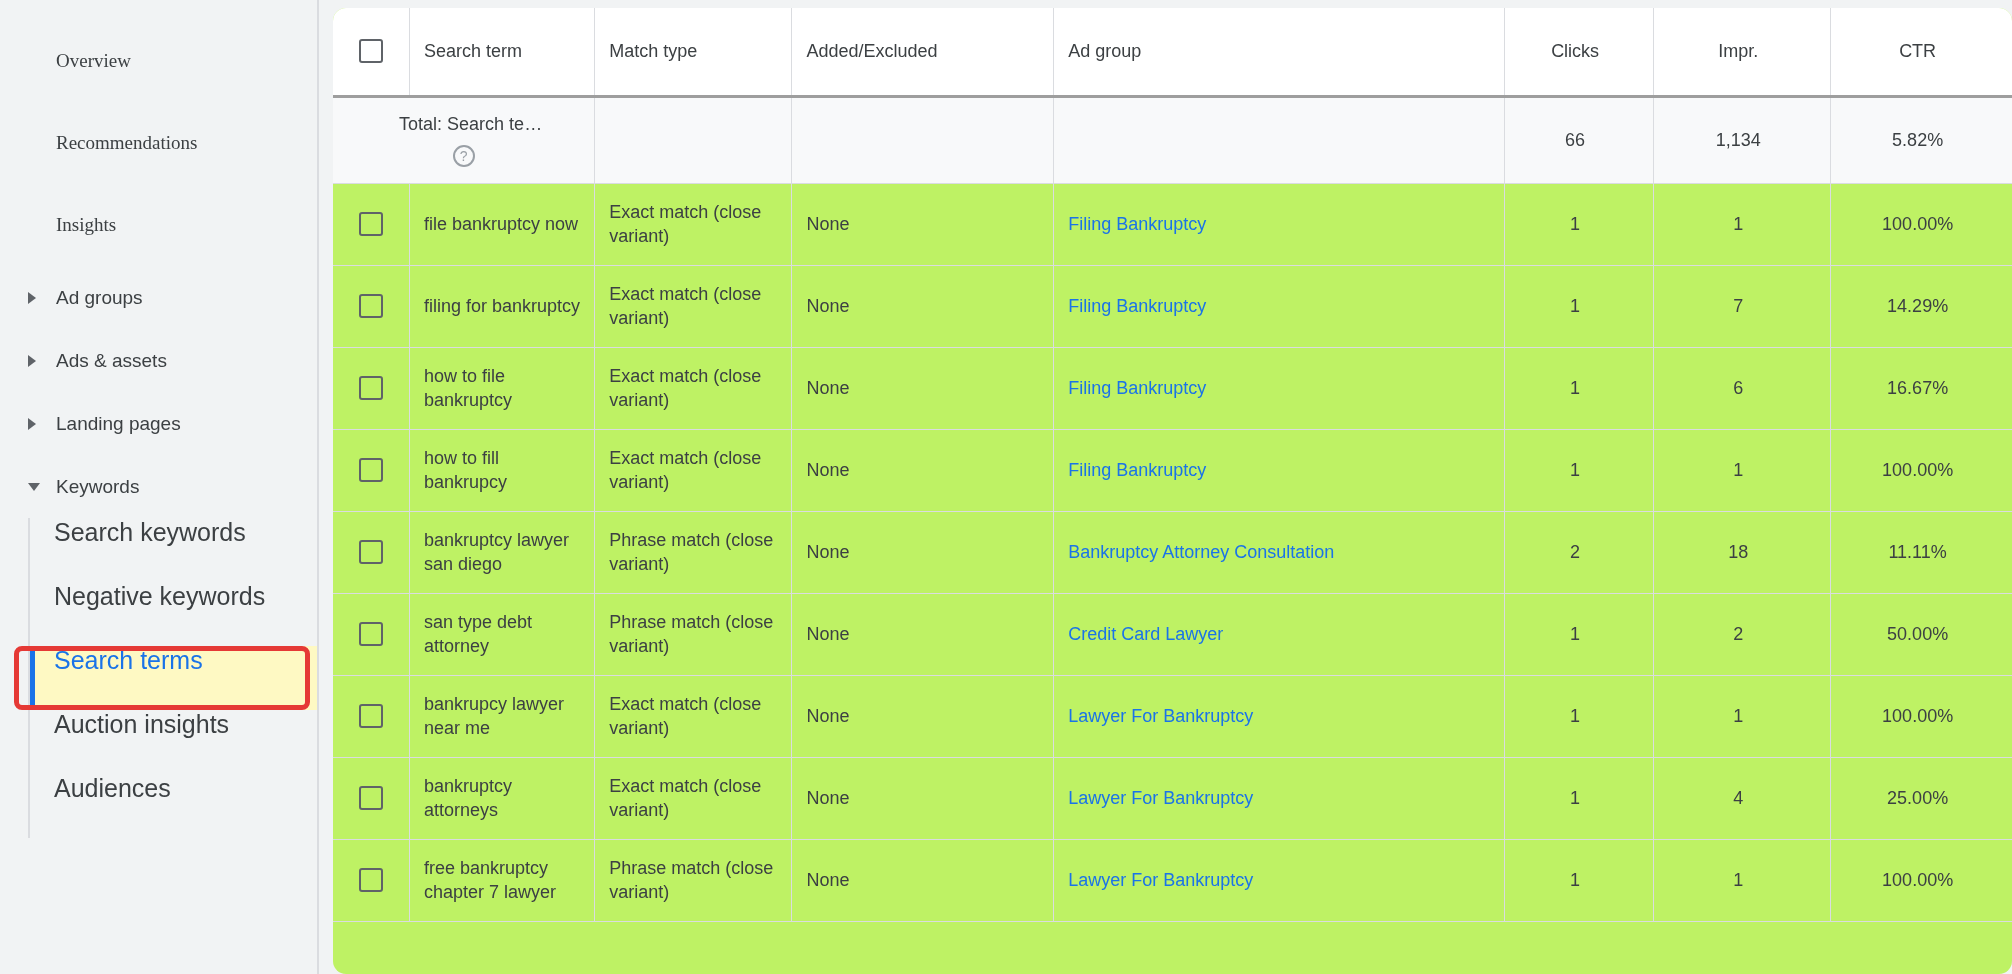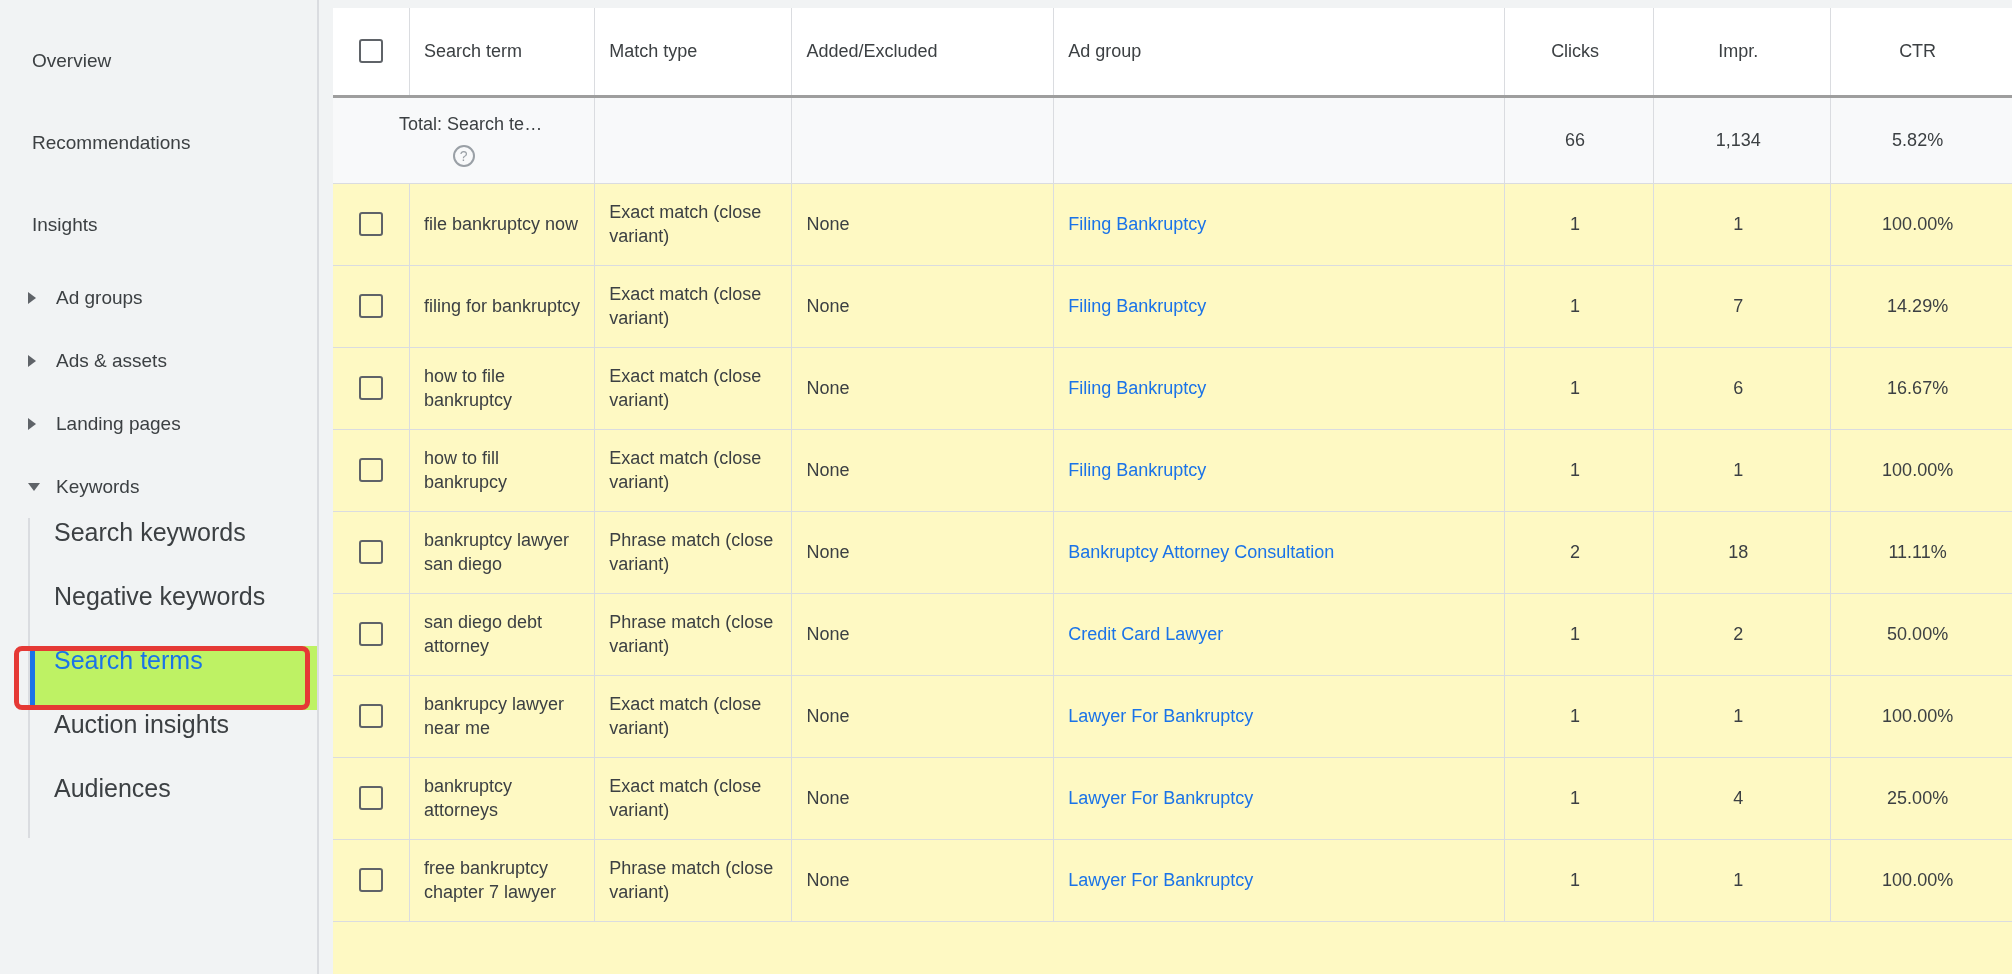--- a/index.html
+++ b/index.html
@@ -28,22 +28,23 @@
     display: flex;
     align-items: center;
     padding: 0 16px 0 56px;
     height: 63px;
     color: #3c4043;
     font-size: 19px;
     cursor: pointer;
     position: relative;
   }
   .nav-item.top {
-    padding-left: 32px;
+    padding-left: 56px;
     height: 82px;
+    font-family: Liberation Serif, serif;
   }
   .nav-item .arrow {
     position: absolute;
     left: 28px;
     width: 0; height: 0;
     border-top: 6px solid transparent;
     border-bottom: 6px solid transparent;
     border-left: 8px solid #5f6368;
   }
   .nav-item .arrow.down {
@@ -62,21 +63,21 @@
     align-items: flex-start;
     height: 64px;
     padding-left: 24px;
     font-size: 25px;
     color: #3c4043;
     cursor: pointer;
     position: relative;
   }
   .sub-item.active {
     color: #1a73e8;
-    background: #bef264;
+    background: #fef9c3;
   }
   .sub-item.active::before {
     content: '';
     position: absolute;
     left: 0; top: 0; bottom: 0;
     width: 5px;
     background: #1a73e8;
   }
   .highlight-box {
     position: absolute;
@@ -85,23 +86,24 @@
     width: 296px;
     height: 64px;
     border: 5px solid #e53935;
     border-radius: 8px;
     pointer-events: none;
     z-index: 5;
   }
   
   .main {
     flex: 1;
-    background: #fef9c3;
+    background: #bef264;
     margin: 8px 0 0 14px;
     overflow: hidden;
+    border-radius: 13px;
   }
   table {
     width: 100%;
     border-collapse: collapse;
     table-layout: fixed;
   }
   th, td {
     text-align: left;
     padding: 16px 14px;
     font-size: 18px;
@@ -298,21 +300,21 @@
             <td class="cell-term">bankruptcy lawyer san diego</td>
             <td class="cell-match">Phrase match (close variant)</td>
             <td>None</td>
             <td><span class="link">Bankruptcy Attorney Consultation</span></td>
             <td class="num">2</td>
             <td class="num">18</td>
             <td class="num">11.11%</td>
           </tr>
           <tr class="data-row">
             <td style="text-align:center;"><span class="checkbox"></span></td>
-            <td class="cell-term">san diego debt attorney</td>
+            <td class="cell-term">san type debt attorney</td>
             <td class="cell-match">Phrase match (close variant)</td>
             <td>None</td>
             <td><span class="link">Credit Card Lawyer</span></td>
             <td class="num">1</td>
             <td class="num">2</td>
             <td class="num">50.00%</td>
           </tr>
           <tr class="data-row">
             <td style="text-align:center;"><span class="checkbox"></span></td>
             <td class="cell-term">bankrupcy lawyer near me</td>

